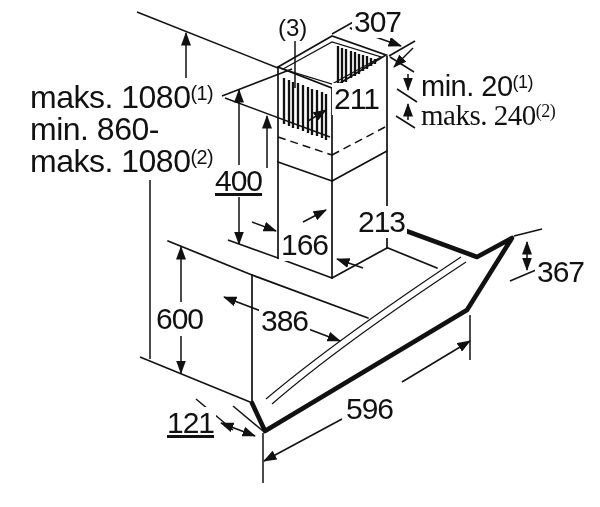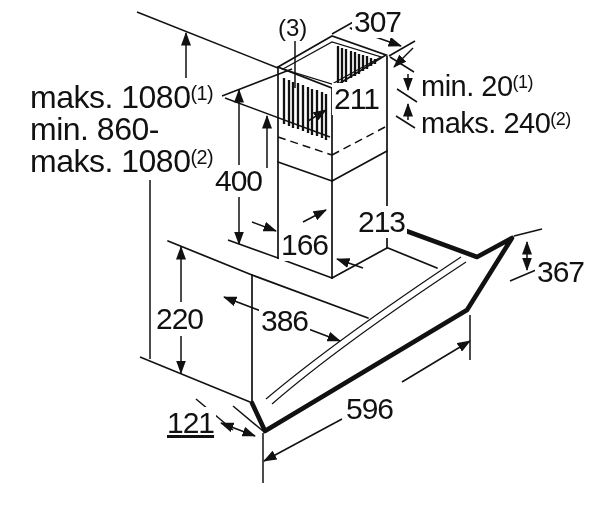--- a/index.html
+++ b/index.html
@@ -141,24 +141,24 @@
 
   <div class="label spec" style="left:28px;top:80px;"><span>maks. 1080</span><sup>(1)</sup></div>
   <div class="label spec" style="left:28px;top:112px;">min. 860-</div>
   <div class="label spec" style="left:28px;top:144px;"><span>maks. 1080</span><sup>(2)</sup></div>
 
   <div class="label small" style="left:276px;top:15px;background:transparent;">(3)</div>
   <div class="label" style="left:352px;top:6px;">307</div>
   <div class="label" style="left:332px;top:83px;">211</div>
 
   <div class="label mid" style="left:419px;top:71px;"><span>min. 20</span><sup>(1)</sup></div>
-  <div class="label mid" style="left:419px;top:108px;"><span>maks. 240</span><sup>(2)</sup></div>
+  <div class="label mid" style="left:419px;top:100px;font-family:Liberation Serif, serif;"><span>maks. 240</span><sup>(2)</sup></div>
 
-  <div class="label" style="left:213px;top:165px;">400</div>
+  <div class="label" style="left:213px;top:165px;text-decoration:underline;">400</div>
   <div class="label" style="left:356px;top:180px;margin-top:26px;">213</div>
   <div class="label" style="left:279px;top:229px;">166</div>
-  <div class="label" style="left:154px;top:303px;">220</div>
+  <div class="label" style="left:154px;top:303px;">600</div>
   <div class="label" style="left:259px;top:305px;">386</div>
   <div class="label" style="left:165px;top:407px;text-decoration:underline;">121</div>
   <div class="label" style="left:344px;top:393px;">596</div>
   <div class="label" style="left:535px;top:256px;">367</div>
 
 </div>
 
 </body></html>

